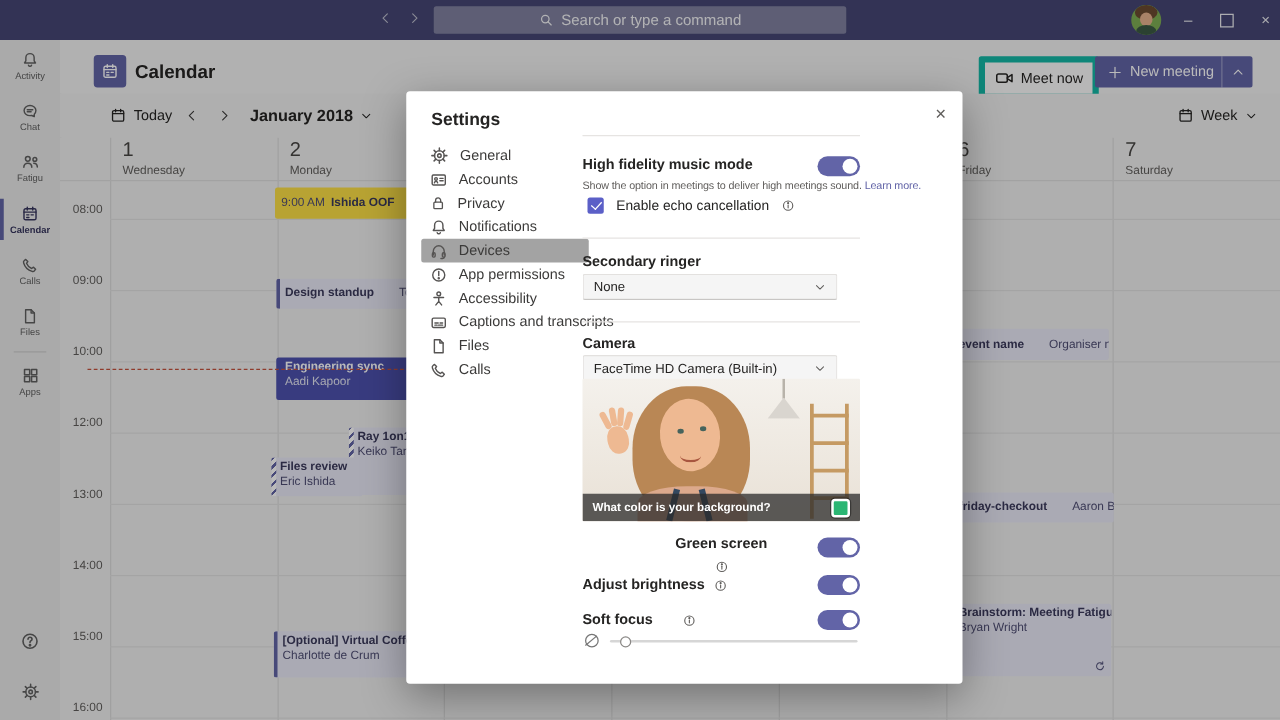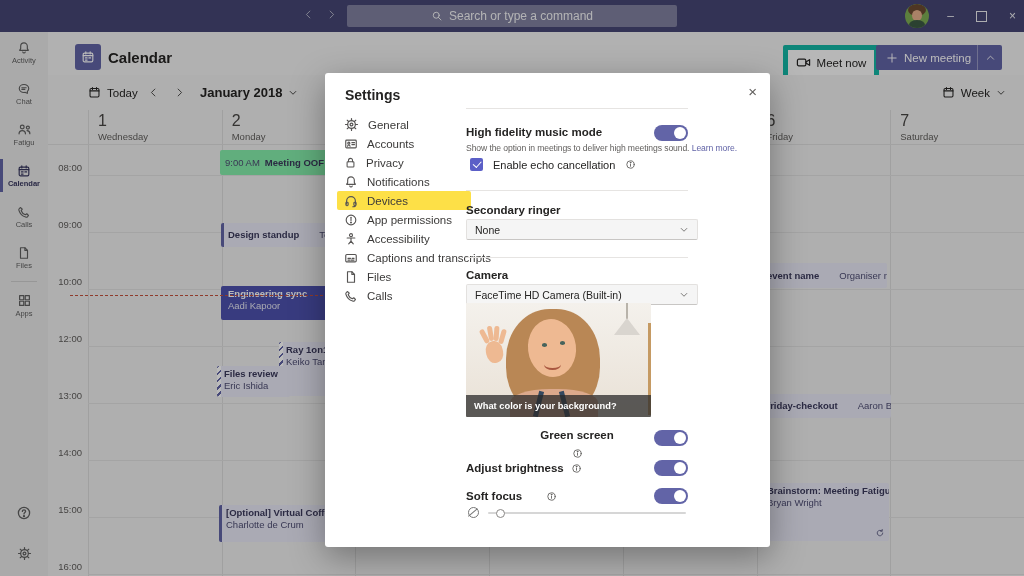--- a/index.html
+++ b/index.html
@@ -71,60 +71,60 @@
   .dayhead .num{font-size:16px;color:#484644;}
   .dayhead .nm{font-size:9.5px;color:#605E5C;margin-top:1px;}
   .nowline{position:absolute;border-top:1.6px dashed #C4513D;z-index:6;}
   .nowline::after{content:"";position:absolute;right:-2px;top:-4.5px;border-left:5px solid #C4513D;
                   border-top:3.5px solid transparent;border-bottom:3.5px solid transparent;}
 
   .event{position:absolute;z-index:4;border-radius:2px;overflow:hidden;background:#E9E9F7;
          color:#3B3A5C;font-size:9.5px;line-height:1.25;cursor:pointer;padding:2px 4px 2px 7px;}
   .event .t{font-weight:bold;white-space:nowrap;}
   .event .o{white-space:nowrap;color:#4F4E74;}
-  .event.banner{background:#86efac;display:flex;gap:5px;align-items:center;padding-left:5px;}
+  .event.banner{background:#fde047;display:flex;gap:5px;align-items:center;padding-left:5px;}
   .event.inline{display:flex;gap:20px;align-items:center;}
   .event.bar-solid::before{content:"";position:absolute;left:0;top:0;width:3px;height:100%;background:#6264A7;}
   .event.bar-tentative::before{content:"";position:absolute;left:0;top:0;width:4px;height:100%;
         background:repeating-linear-gradient(135deg,#6264A7 0 2px,#ffffff 2px 5px);}
   .event.selected{background:#4D52AE;color:#fff;}
   .event.selected .o{color:rgba(255,255,255,.85);}
   .event .recur{margin-left:auto;color:#53527A;flex:none;}
   .event .recur-br{position:absolute;right:4px;bottom:3px;color:#53527A;}
 
   
   .dim{position:absolute;left:0;top:0;width:1024px;height:576px;background:rgba(0,0,0,.27);z-index:50;}
   .dialog{position:absolute;left:325px;top:73px;width:445px;height:474px;background:#fff;border-radius:3px;
           box-shadow:0 10px 34px rgba(0,0,0,.35);z-index:100;font-size:11.5px;color:#323130;}
   .dlg-title{position:absolute;left:20px;top:14px;font-size:14px;font-weight:bold;color:#252423;}
   .dlg-close{position:absolute;right:13px;top:10px;font-size:15px;color:#605E5C;cursor:pointer;}
   .dlg-nav{position:absolute;left:12px;top:42px;width:134px;}
   .nav-item{display:flex;align-items:center;gap:9px;height:19px;padding-left:7px;border-radius:2px;
             color:#3B3A39;cursor:pointer;white-space:nowrap;}
   .nav-item .ic{color:#565453;flex:none;}
-  .nav-item.selected{background:#fde047;}
+  .nav-item.selected{background:#a3a3a3;}
   .dlg-body{position:absolute;left:141px;top:0;width:222px;height:474px;}
   .hr{position:absolute;left:0;width:222px;height:1px;background:#E6E4E2;}
   .sec-label{position:absolute;left:0;font-weight:bold;font-size:11.5px;color:#252423;}
   .toggle{position:absolute;right:0;width:34px;height:16px;border-radius:9px;background:#6264A7;cursor:pointer;}
   .toggle::after{content:"";position:absolute;right:2px;top:2px;width:12px;height:12px;border-radius:50%;background:#fff;}
   .desc{position:absolute;left:0;font-size:8.6px;letter-spacing:-.1px;color:#605E5C;white-space:nowrap;}
   .desc .lnk{color:#6264A7;cursor:pointer;}
   .chkrow{position:absolute;left:4px;display:flex;align-items:center;gap:10px;font-size:11px;color:#252423;}
   .chk{width:13px;height:13px;background:#5B5FC7;border-radius:2px;position:relative;cursor:pointer;flex:none;}
   .chk::after{content:"";position:absolute;left:3px;top:3px;width:7px;height:3.5px;border-left:1.6px solid #fff;
               border-bottom:1.6px solid #fff;transform:rotate(-48deg);}
   .iinfo{color:#605E5C;cursor:pointer;display:inline-flex;}
-  .select{position:absolute;left:0;width:232px;height:21px;background:#F5F5F5;border:1px solid #E3E1DF;
+  .select{position:absolute;left:0;width:204px;height:21px;background:#F5F5F5;border:1px solid #E3E1DF;
           border-bottom-color:#C8C6C4;border-radius:2px;display:flex;align-items:center;padding:0 8px;
           box-sizing:border-box;font-size:10.5px;color:#252423;cursor:pointer;}
   .select .ch{margin-left:auto;color:#605E5C;}
 
   
-  .preview{position:absolute;left:0;top:230px;width:185px;height:114px;overflow:hidden;border-radius:1px;
+  .preview{position:absolute;left:0;top:230px;width:222px;height:114px;overflow:hidden;border-radius:1px;
            background:linear-gradient(180deg,#F4F1EC,#E9E1D6);}
   .lampcord{position:absolute;left:160px;top:0;width:2px;height:16px;background:#b8b3aa;}
   .lampcone{position:absolute;left:148px;top:15px;width:26px;height:17px;background:#d9d5cf;
             clip-path:polygon(50% 0,100% 100%,0 100%);}
   .rail-l{position:absolute;width:3px;height:92px;top:20px;background:#C59A63;}
   .rung{position:absolute;width:31px;height:3px;background:#C59A63;}
   .hairblob{position:absolute;left:40px;top:6px;width:94px;height:108px;border-radius:46%;background:#B98755;}
   .facec{position:absolute;left:62px;top:16px;width:48px;height:58px;border-radius:50%;background:#EEB992;transform:rotate(-7deg);}
   .eye{position:absolute;width:5px;height:3.5px;border-radius:50%;background:#46635c;}
   .smile{position:absolute;left:78px;top:56px;width:17px;height:9px;border-bottom:2.5px solid #A8563F;border-radius:50%;}
@@ -402,21 +402,21 @@
       <div class="timelabel" style="top: 280px;">13:00</div>
       <div class="hourline" style="top: 350px;"></div>
       <div class="timelabel" style="top: 337px;">14:00</div>
       <div class="hourline" style="top: 407px;"></div>
       <div class="timelabel" style="top: 394px;">15:00</div>
       <div class="hourline" style="top: 464px;"></div>
       <div class="timelabel" style="top: 451px;">16:00</div>
       <div class="nowline" style="left: 22px; top: 185px; width: 268px;"></div>
       <div class="event banner" style="left: 172px; top: 40px; width: 118px; height: 21px;">
         <div class="o">9:00 AM</div>
-        <div class="t">Meeting OOF</div>
+        <div class="t">Ishida OOF</div>
       </div>
       <div class="event inline bar-solid" style="left: 173px; top: 113px; width: 117px; height: 20px;">
         <div class="t">Design standup</div>
         <div class="o">Tom</div>
       </div>
       <div class="event  selected" style="left: 173px; top: 176px; width: 117px; height: 30px;">
         <div class="t">Engineering sync</div>
         <div class="o">Aadi Kapoor</div>
       </div>
       <div class="event  bar-tentative" style="left: 231px; top: 232px; width: 60px; height: 50px;">

